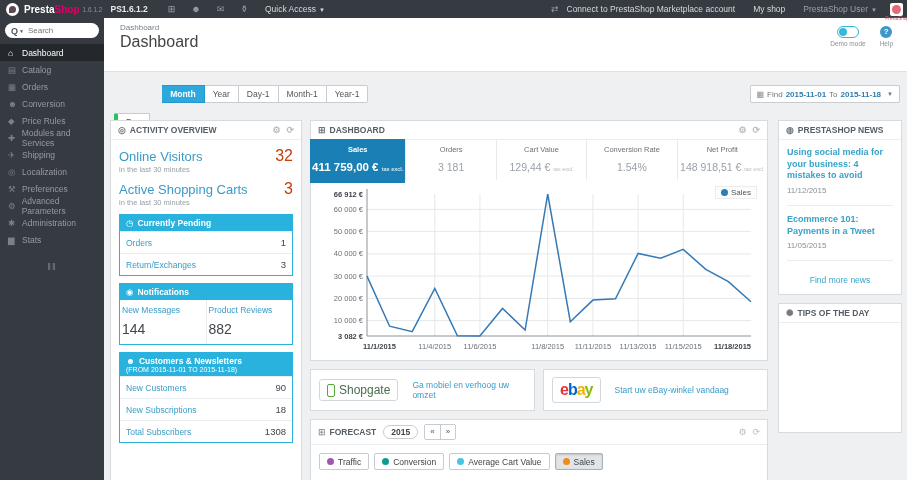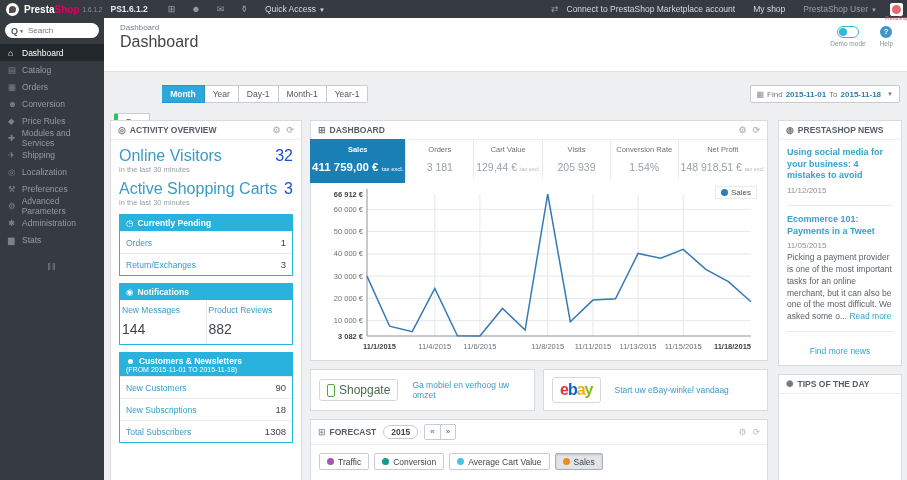--- a/index.html
+++ b/index.html
@@ -78,22 +78,22 @@
   .phead .tools { margin-left:auto; color:#b9bdc1; font-size:9px; display:flex; gap:6px; }
   .phead .tools span { cursor:pointer; }
 
   .col1 { position:absolute; left:110px; top:120px; width:192px; bottom:-20px; }
   .col2 { position:absolute; left:310px; top:120px; width:458px; }
   .col3 { position:absolute; left:778px; top:120px; width:124px; }
 
   
   .act-body { padding:7px 8px; }
   .act-row { display:flex; align-items:baseline; justify-content:space-between; }
-  .act-link { color:#3a9bc7; font-size:16px; cursor:pointer; }
-  .act-num { color:#1d4ed8; font-size:16px; }
+  .act-link { color:#3a9bc7; font-size:13px; cursor:pointer; }
+  .act-num { color:#c2410c; font-size:16px; }
   .act-sub { font-size:7.5px; color:#9aa0a6; margin:0 0 6px 0; }
   .section { border:1px solid #29b2de; margin-top:7px; }
   .sec-head { background:#29b2de; color:#fff; font-size:8.5px; font-weight:bold; padding:3px 6px; }
   .sec-head .si { margin-right:4px; font-weight:normal; }
   .sec-range { font-size:7px; font-weight:normal; }
   .sec-row { display:flex; justify-content:space-between; align-items:center; padding:5px 6px;
     border-top:1px solid #e9ecef; }
   .sec-row:first-of-type { border-top:none; }
   .sec-row .lbl { color:#3a9bc7; font-size:8.5px; cursor:pointer; }
   .sec-row .val { color:#41454b; font-size:9.5px; }
@@ -358,24 +358,20 @@
           <div class="klabel">Sales</div>
           <div class="kvalue"><span>411 759,00 €</span> <span class="ksub">tax excl.</span></div>
         </div>
       <div class="kpi">
           <div class="klabel">Orders</div>
           <div class="kvalue"><span>3 181</span></div>
         </div>
       <div class="kpi">
           <div class="klabel">Cart Value</div>
           <div class="kvalue"><span>129,44 €</span> <span class="ksub">tax excl.</span></div>
-        </div>
-      <div class="kpi">
-          <div class="klabel">Visits</div>
-          <div class="kvalue"><span>205 939</span></div>
         </div>
       <div class="kpi">
           <div class="klabel">Conversion Rate</div>
           <div class="kvalue"><span>1.54%</span></div>
         </div>
       <div class="kpi">
           <div class="klabel">Net Profit</div>
           <div class="kvalue"><span>148 918,51 €</span> <span class="ksub">tax excl.</span></div>
         </div>
     </div>
@@ -481,21 +477,20 @@
       <span>PRESTASHOP NEWS</span>
     </div>
     <div class="news-body">
       <div class="article">
         <div class="a-title">Using social media for your business: 4 mistakes to avoid</div>
         <div class="a-date">11/12/2015</div>
       </div>
       <div class="article">
         <div class="a-title">Ecommerce 101: Payments in a Tweet</div>
         <div class="a-date">11/05/2015</div>
-        <div class="a-body"><span>Picking a payment provider is one of the most important tasks for an online merchant, but it can also be one of the most difficult. We asked some o... </span><span class="read-more">Read more</span></div>
       </div>
       <div class="find-more">Find more news</div>
     </div>
   </div>
 
   <div class="panel tips">
     <div class="phead">
       <span class="pi">✺</span>
       <span>TIPS OF THE DAY</span>
     </div>

